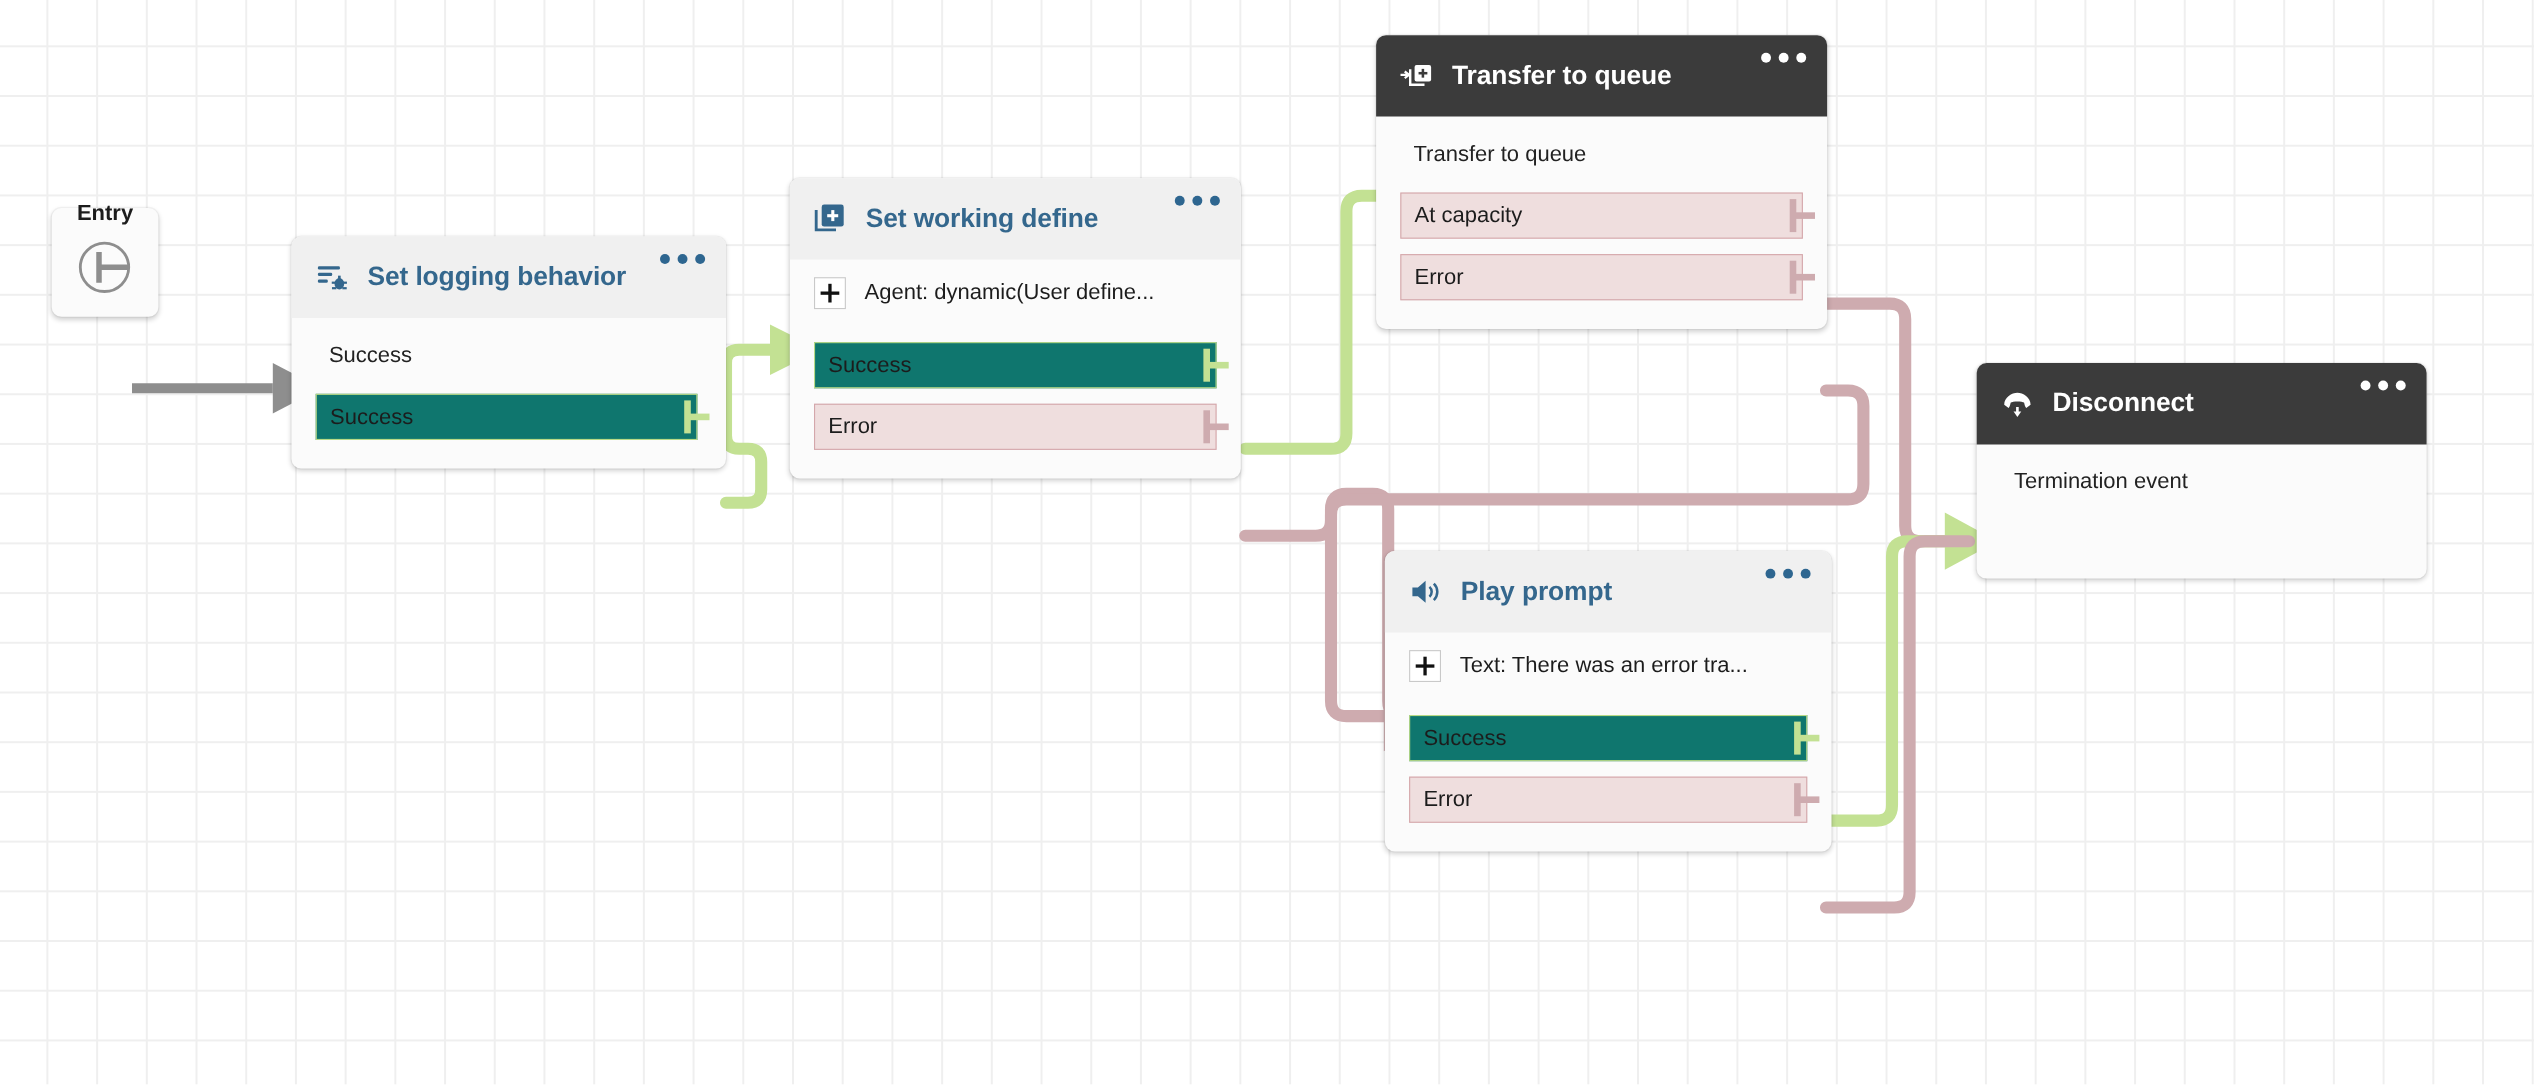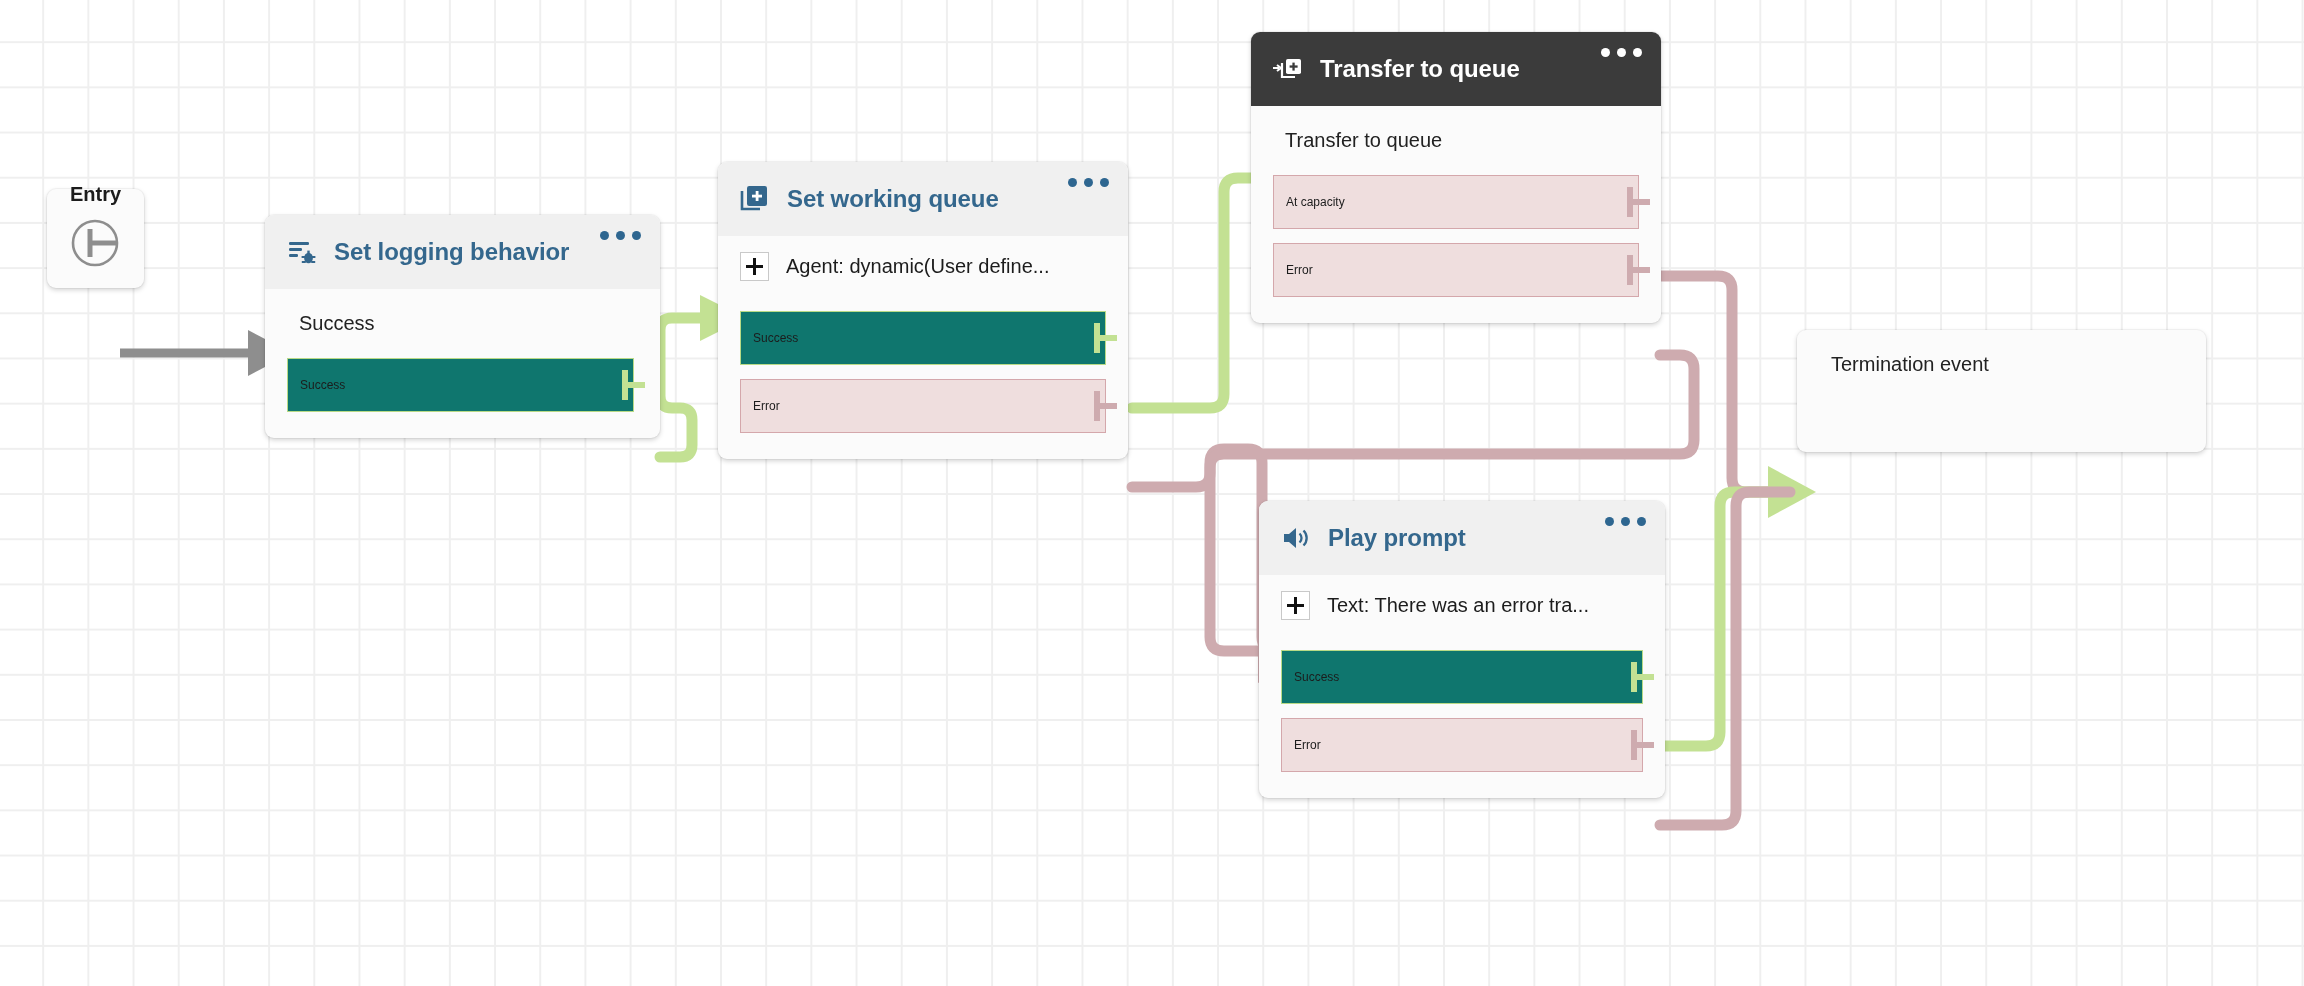--- a/index.html
+++ b/index.html
@@ -109,25 +109,25 @@
     content: "";
     position: absolute;
     background: #111;
   }
   .plus-box::before { left: 5px; right: 5px; top: 12px; height: 3px; }
   .plus-box::after  { top: 5px; bottom: 5px; left: 12px; width: 3px; }
 
   .port {
     position: relative;
     margin: 0 0 0 22px;
-    height: 54px;
+    height: 42px;
     display: flex;
     align-items: center;
     padding-left: 12px;
-    font-size: 12px;
+    font-size: 20px;
     color: #1c1c1c;
     box-sizing: border-box;
   }
   .port.success { background: #0f766e; border: 1px solid #b8da86; }
   .port.error   { background: #efdede; border: 1px solid #d4a7ab; }
   .port + .port { margin-top: 14px; }
   .ports-wrap { padding-bottom: 26px; }
 
   
   .stub {
@@ -270,21 +270,21 @@
   </div>
 
   <div class="node" id="n-workingqueue" style="left:718px; top:162px; width:410px;">
     <div class="node-header">
       <svg class="hdr-icon" viewBox="0 0 30 30">
         <path d="M2 7 v18 h18" fill="none" stroke="#34678d" stroke-width="2.6"></path>
         <rect x="7" y="2" width="20" height="20" rx="2.2" fill="#34678d"></rect>
         <rect x="15.7" y="7" width="2.8" height="10" fill="#ffffff"></rect>
         <rect x="12" y="10.7" width="10" height="2.8" fill="#ffffff"></rect>
       </svg>
-      <div class="node-title">Set working queue</div>
+      <div class="node-title">Set working define</div>
       <div class="dots">
           <i></i>
           <i></i>
           <i></i>
         </div>
     </div>
     <div class="node-body">
       <div class="row-param">
         <span class="plus-box"></span>
         <span>Agent: dynamic(User define...</span>
@@ -377,18 +377,31 @@
           <span class="stub">
               <span class="bar"></span>
               <span class="arm"></span>
             </span>
         </div>
       </div>
     </div>
   </div>
 
   <div class="node" id="n-disconnect" style="left:1797px; top:330px; width:409px;">
+    <div class="node-header dark">
+      <svg class="hdr-icon" viewBox="0 0 30 30">
+        <path d="M3 16 C3 9 10 5 15 5 C20 5 27 9 27 16 L23 19 C21.5 17.5 21.5 15 21 14 C19.5 12.6 10.5 12.6 9 14 C8.5 15 8.5 17.5 7 19 z" fill="#ffffff"></path>
+        <path d="M15 18 v6" stroke="#ffffff" stroke-width="2.4"></path>
+        <polygon points="11.5,22 18.5,22 15,27" fill="#ffffff"></polygon>
+      </svg>
+      <div class="node-title">Disconnect</div>
+      <div class="dots">
+          <i></i>
+          <i></i>
+          <i></i>
+        </div>
+    </div>
     <div class="node-body">
       <div class="row-plain" style="padding-bottom:76px;">Termination event</div>
     </div>
   </div>
 
 </div>
 
 </body></html>

